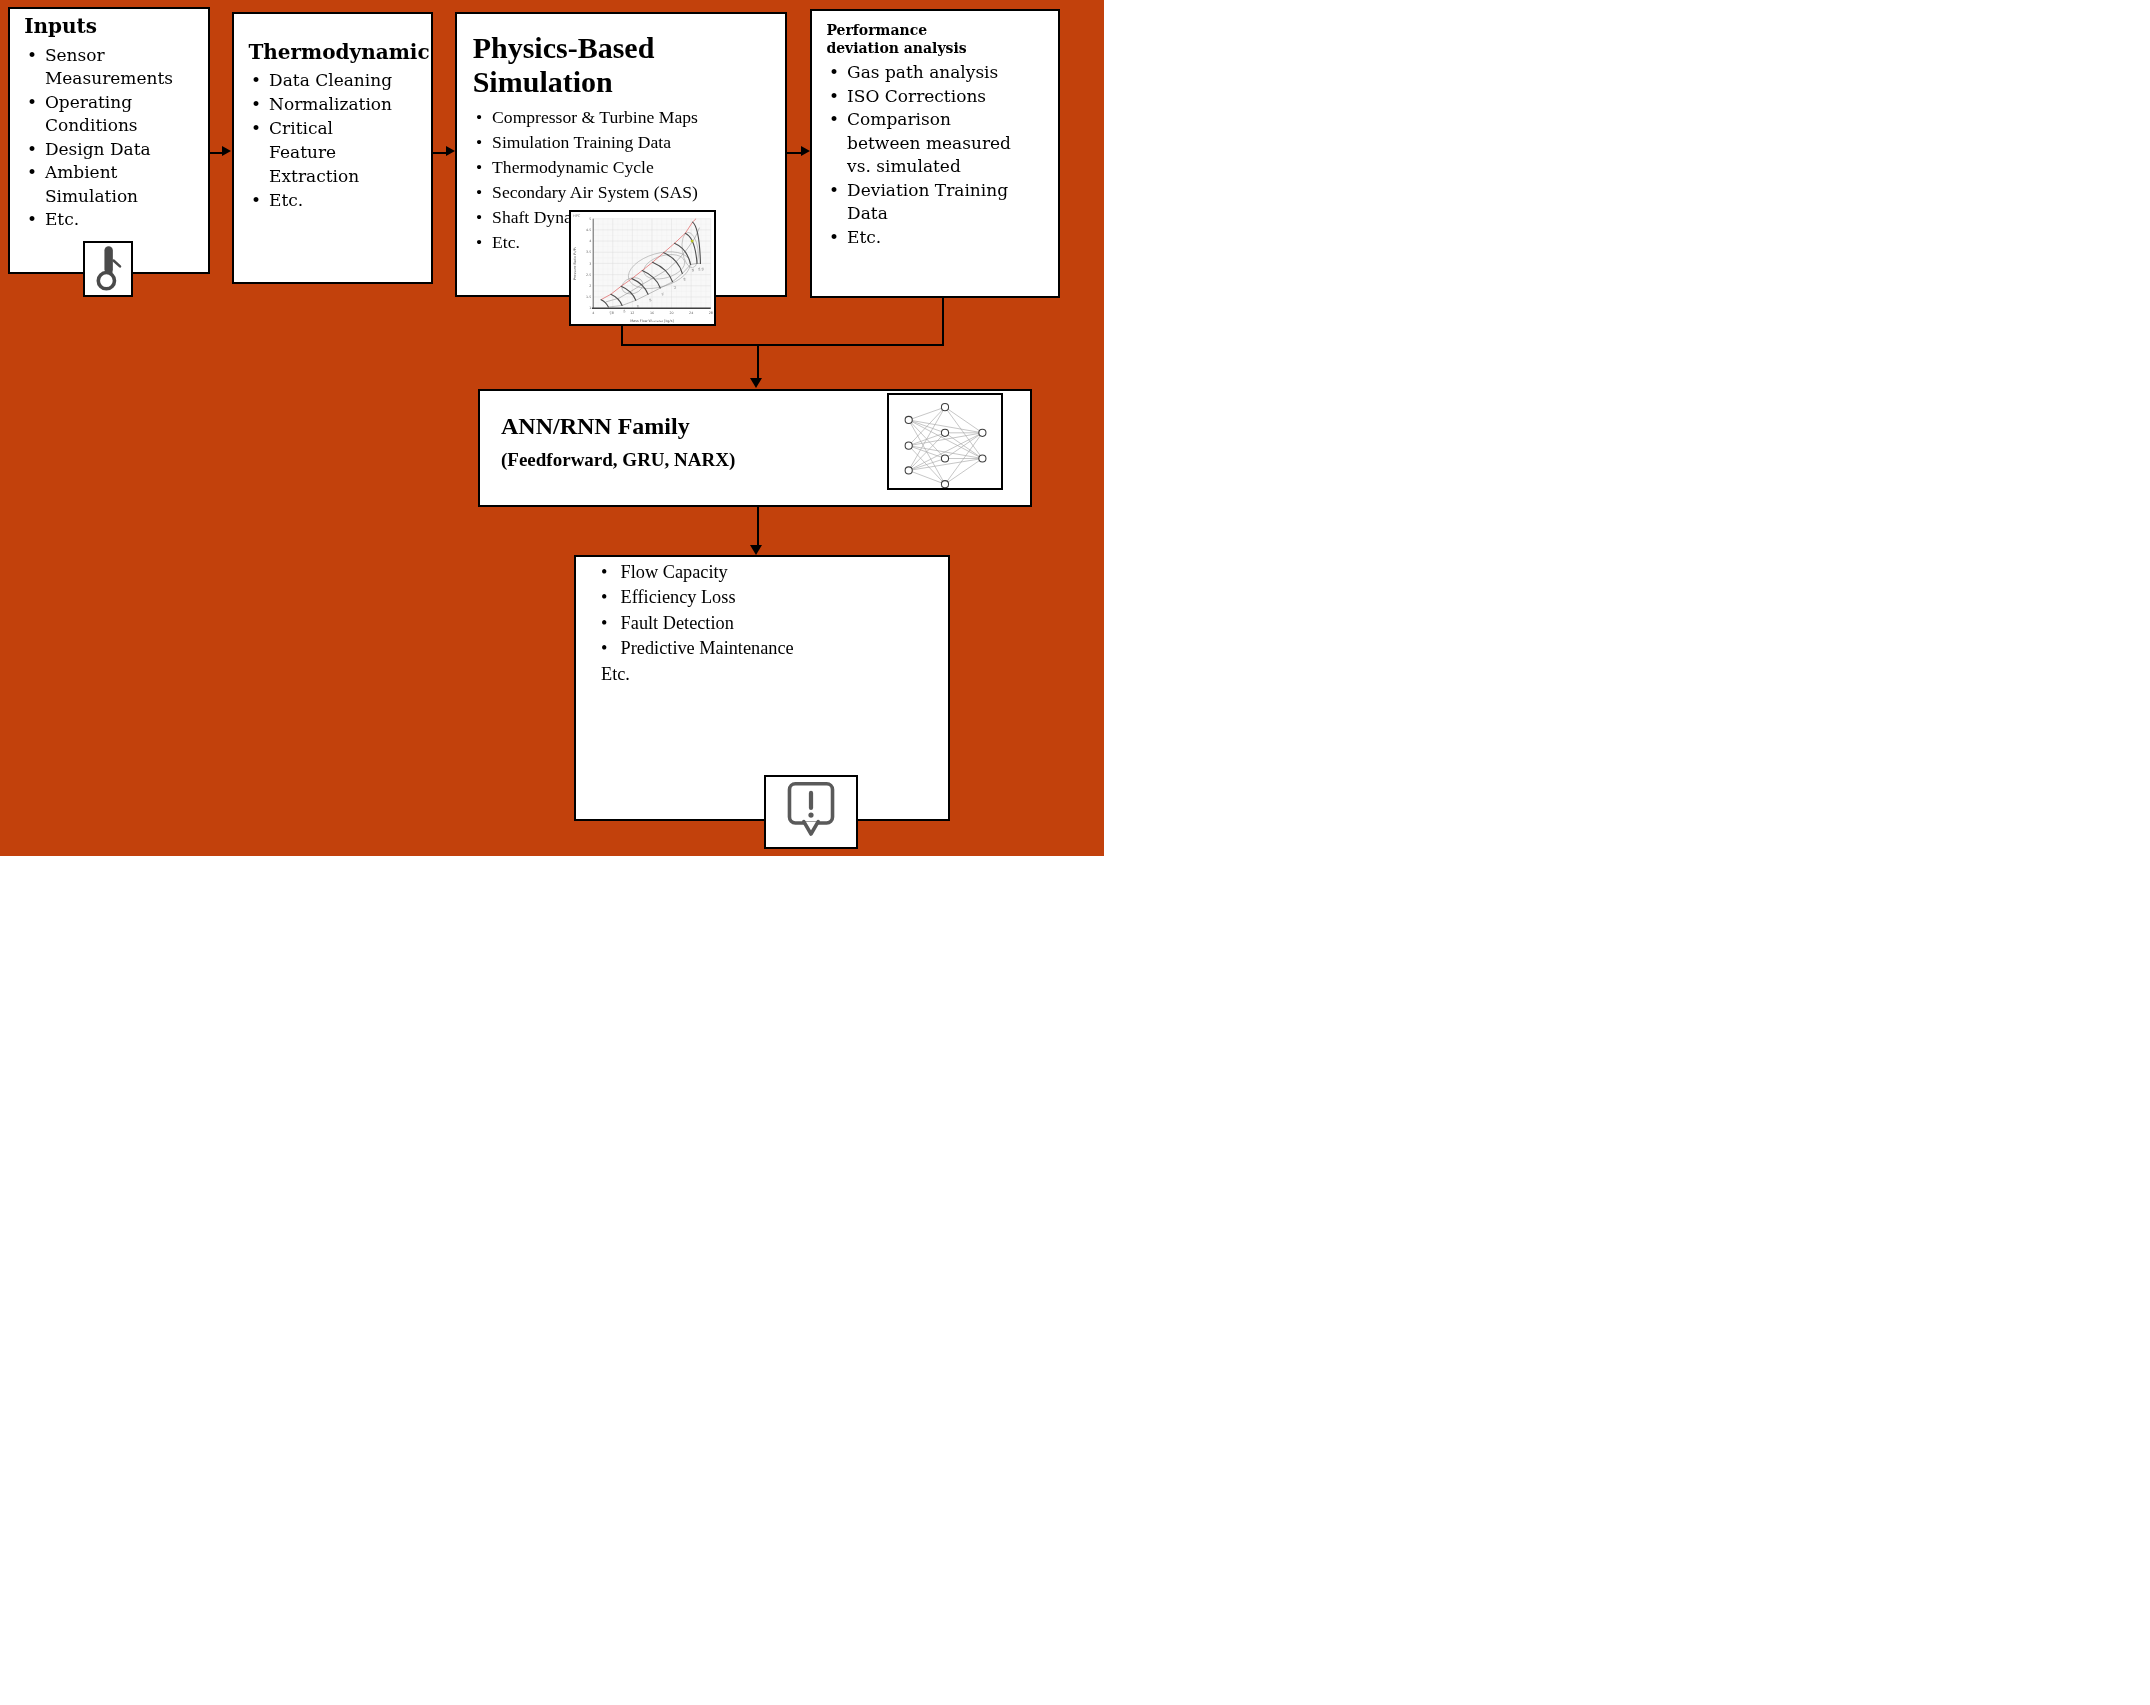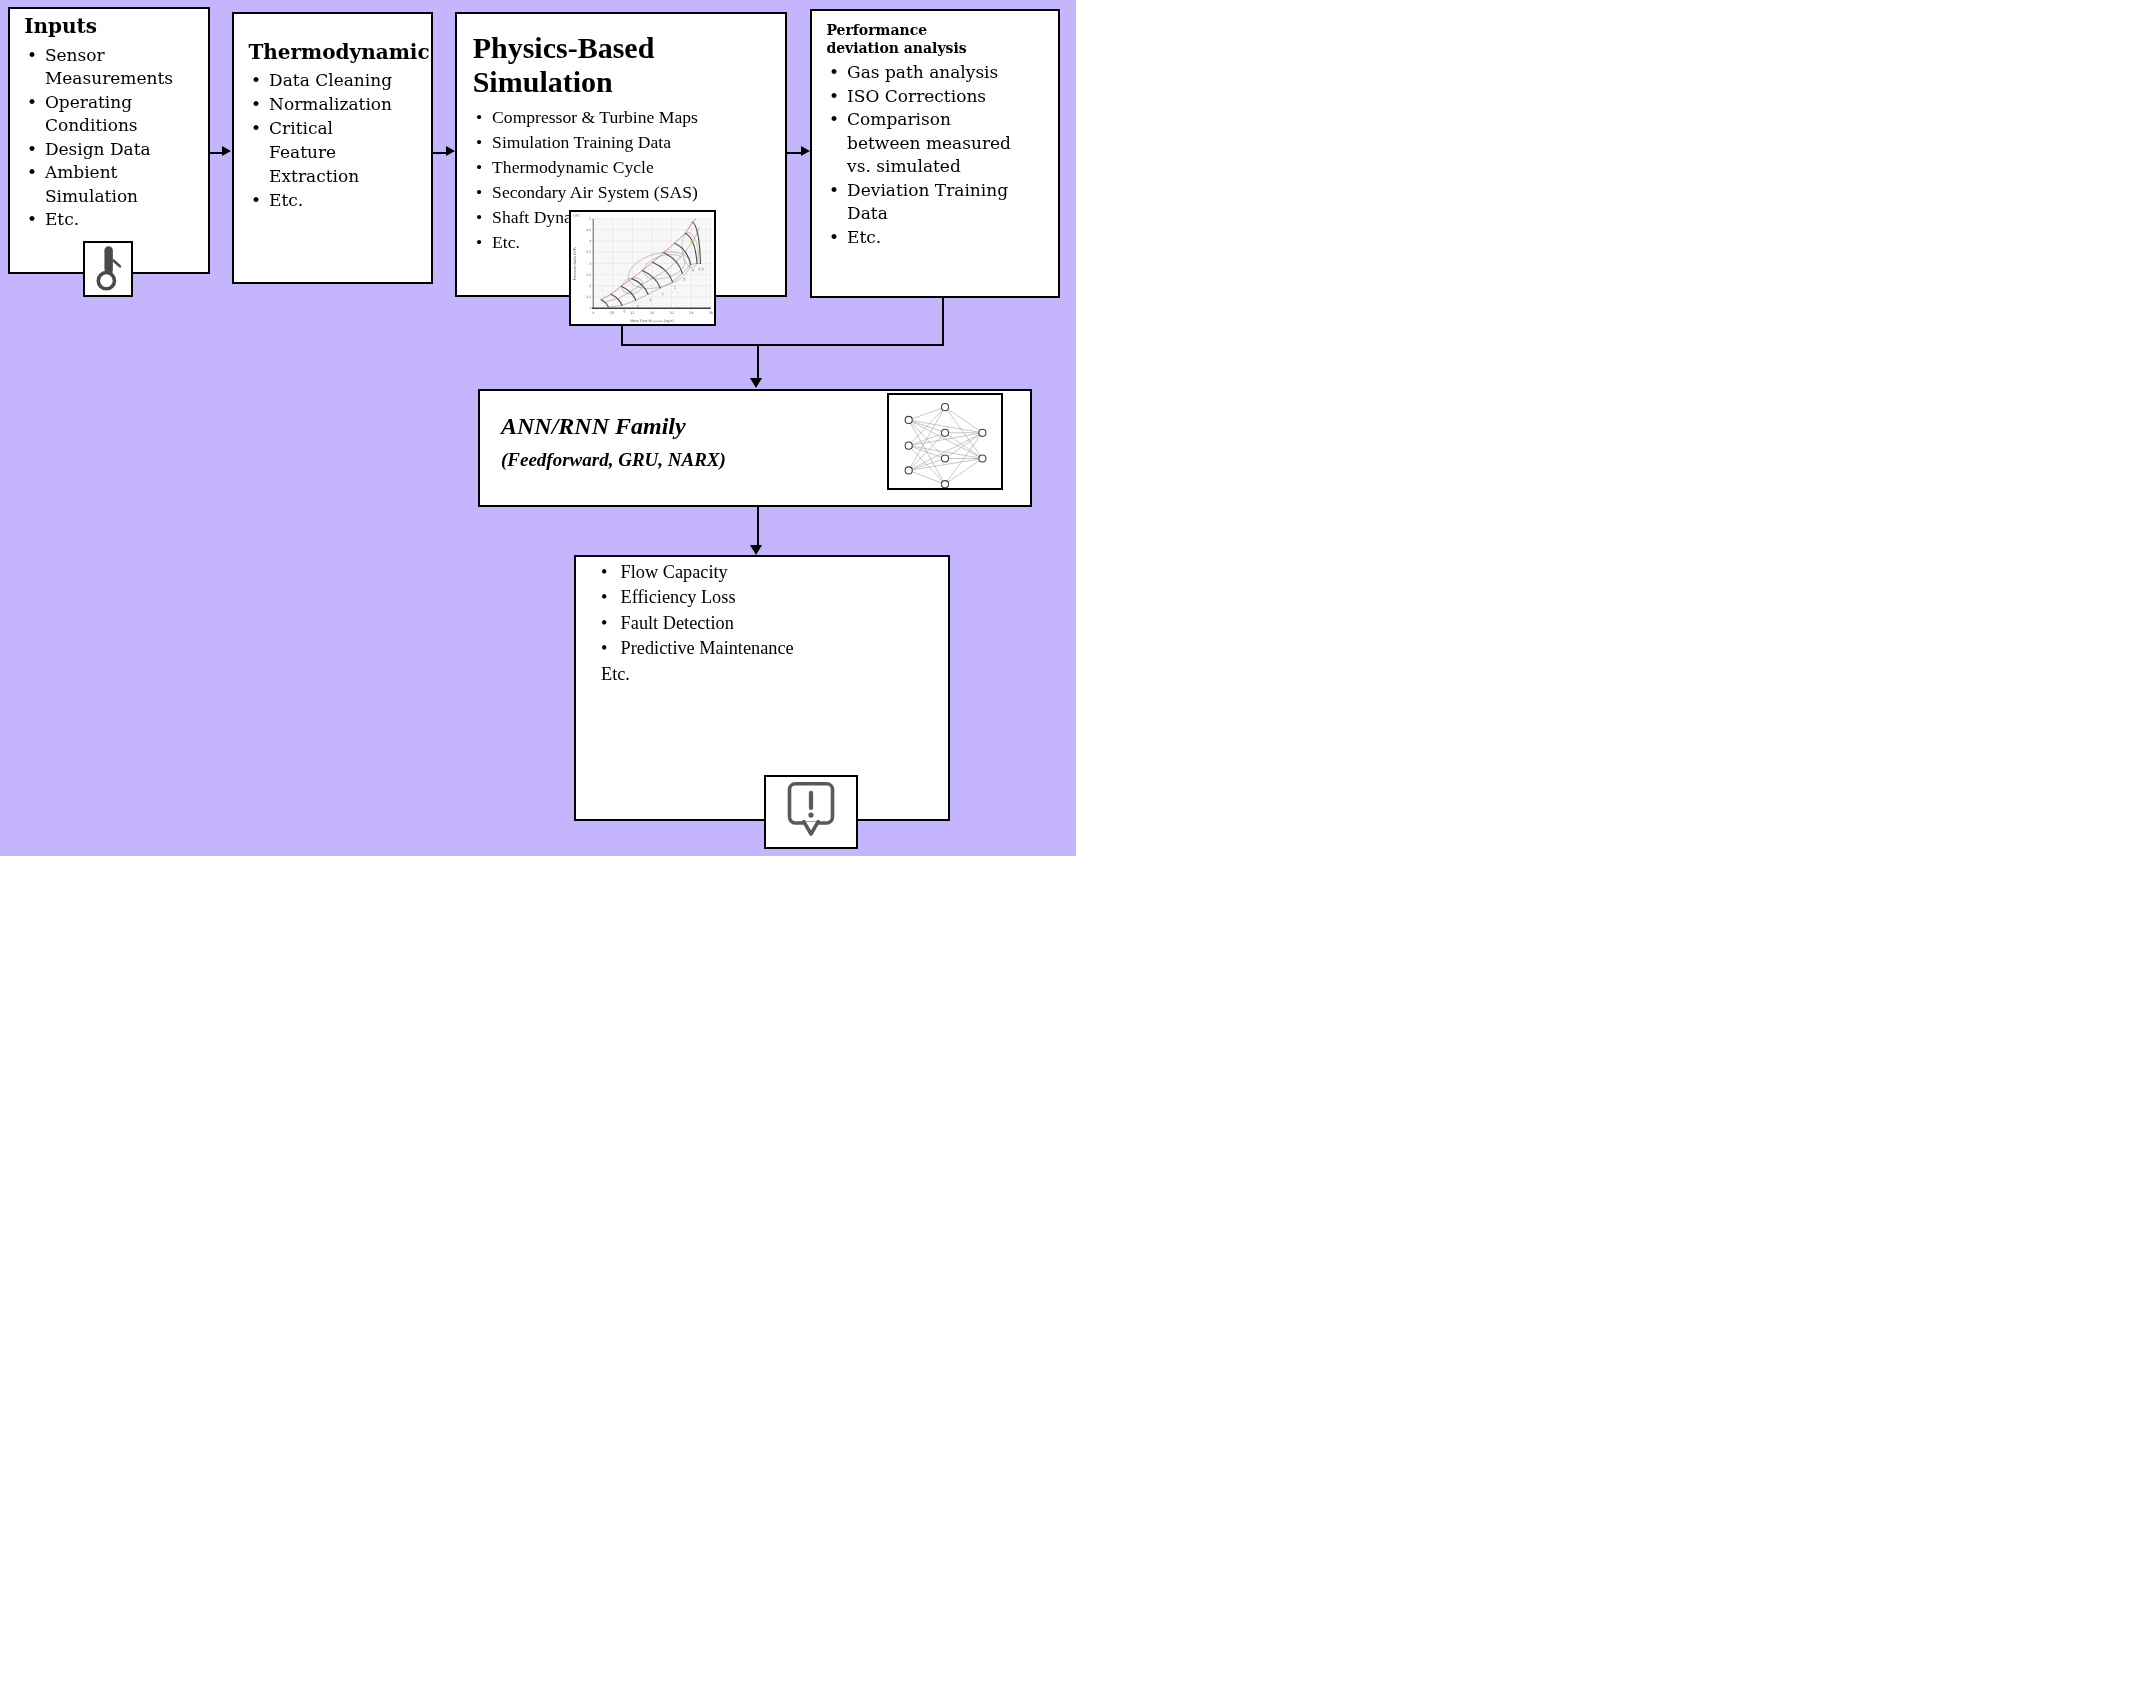--- a/index.html
+++ b/index.html
@@ -1,17 +1,17 @@
 <!DOCTYPE html>
 <html style="font-size:10.5px"><head>
 <meta charset="utf-8">
 <style>
   html,body{margin:0;padding:0;background:#fff;}
-  #canvas{position:relative;width:1076px;height:856px;background:#c4b5fd;
-          font-family:"DejaVu Serif",serif;color:#000;overflow:hidden;}
+  #canvas{position:relative;width:1076px;height:856px;background:#c2410c;
+          font-family:"DejaVu Serif",serif;color:#000;overflow:hidden;padding-left:28px;}
 
   .box{position:absolute;background:#fff;border:2px solid #000;box-sizing:border-box;z-index:2;}
   .iconbox{position:absolute;background:#fff;border:2px solid #000;box-sizing:border-box;z-index:3;
            display:flex;align-items:center;justify-content:center;}
 
   .serif2{font-family:"Liberation Serif",serif;}
 
   .btitle{font-weight:bold;white-space:pre-line;}
   #box-inputs .btitle{font-size:20px;margin:5.2px 0 5.2px 14.4px;}
   #box-preprocessing .btitle{font-size:20px;margin:26px 0 3.9px 14.4px;}
@@ -267,21 +267,21 @@
           <span class="txt">Deviation Training
 Data</span>
         </li>
         <li>
           <span class="blt">•</span>
           <span class="txt">Etc.</span>
         </li>
       </ul>
   </div>
 
-  <div class="box serif2" id="box-ann" style="left:478px;top:389px;width:554px;height:118px;font-style:italic;">
+  <div class="box serif2" id="box-ann" style="left:478px;top:389px;width:554px;height:118px;">
     <div class="ann-text">
       <div class="ann-title">ANN/RNN Family</div>
       <div class="ann-sub">(Feedforward, GRU, NARX)</div>
     </div>
   </div>
 
   <div class="iconbox" style="left:887px;top:393px;width:116px;height:97px;border-width:2.6px;">
     <svg id="nn-svg" width="110" height="92" viewBox="0 0 169 141">
         <line x1="28.73" y1="36.660000000000004" x2="84.5" y2="16.919999999999998" stroke="#a9a9a9" stroke-width="1"></line>
         <line x1="28.73" y1="36.660000000000004" x2="84.5" y2="56.400000000000006" stroke="#a9a9a9" stroke-width="1"></line>

